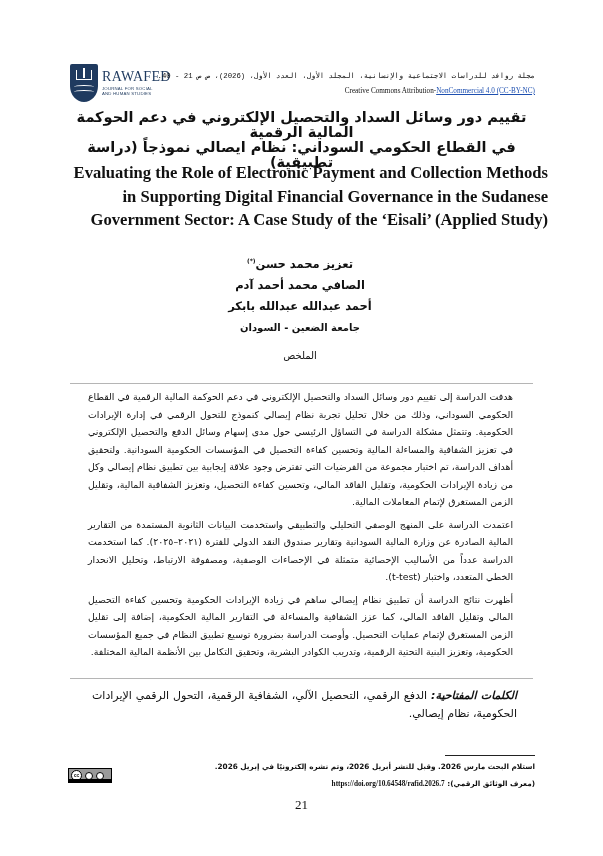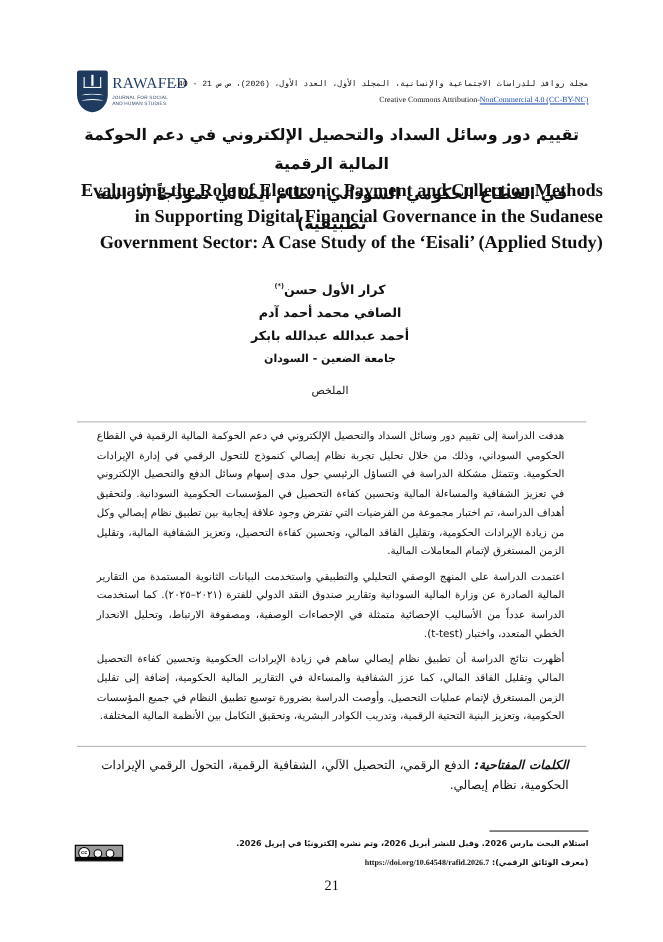--- a/index.html
+++ b/index.html
@@ -15,21 +15,21 @@
     .shield .w1 { top: 21px; } .shield .w2 { top: 26px; }
     .logo-text { margin-left: 4px; line-height: 1; }
     .logo-name { font-family: "Liberation Serif", serif; font-size: 14px; color: #1f3a5f; letter-spacing: 0.3px; }
     .logo-sub { font-family: "Liberation Sans", sans-serif; font-size: 4.3px; color: #1f3a5f; margin-top: 2px; letter-spacing: 0.2px; line-height: 1.2; }
 
     .journal-line { position: absolute; right: 68px; top: 71px; font-size: 7.3px; direction: rtl; text-align: right; white-space: nowrap; font-family: Liberation Mono, monospace; }
     .license-line { position: absolute; right: 68px; top: 87px; font-size: 7.2px; font-family: "Liberation Serif", serif; white-space: nowrap; }
     .license-line a { color: #1d4fb0; text-decoration: underline; }
 
     
-    .ar-title { position: absolute; left: 60px; width: 483px; top: 110px; text-align: center; direction: rtl; font-weight: bold; font-size: 14.5px; line-height: 27px; }
+    .ar-title { position: absolute; left: 60px; width: 483px; top: 110px; text-align: center; direction: rtl; font-weight: bold; font-size: 14.5px; line-height: 15px; }
     .en-title { position: absolute; left: 55px; width: 493px; top: 161px; text-align: right; font-family: "Liberation Serif", serif; font-weight: bold; font-size: 16.6px; line-height: 23.5px; }
 
     
     .authors { position: absolute; left: 150px; width: 300px; top: 250px; text-align: center; direction: rtl; }
     .author { font-weight: bold; font-size: 11.5px; line-height: 21px; }
     .author sup { font-size: 6px; }
     .affil { font-weight: bold; font-size: 10px; line-height: 21px; }
     .abstract-heading { position: absolute; left: 200px; width: 200px; top: 350px; text-align: center; font-weight: normal; font-size: 10px; direction: rtl; }
 
     .rule { position: absolute; left: 70px; width: 463px; height: 1px; background: #b5b5b5; }
@@ -83,21 +83,21 @@
     <div>تقييم دور وسائل السداد والتحصيل الإلكتروني في دعم الحوكمة المالية الرقمية</div>
     <div>في القطاع الحكومي السوداني: نظام ايصالي نموذجاً (دراسة تطبيقية)</div>
   </div>
   <div class="en-title">
     <div>Evaluating the Role of Electronic Payment and Collection Methods</div>
     <div>in Supporting Digital Financial Governance in the Sudanese</div>
     <div>Government Sector: A Case Study of the ‘Eisali’ (Applied Study)</div>
   </div>
 
   <div class="authors">
-    <div class="author"><span>كرار الأول حسن</span><sup>(*)</sup></div>
+    <div class="author"><span>تعزيز محمد حسن</span><sup>(*)</sup></div>
     <div class="author">الصافي محمد أحمد آدم</div>
     <div class="author">أحمد عبدالله عبدالله  بابكر</div>
     <div class="affil">جامعة الضعين - السودان</div>
   </div>
 
   <div class="abstract-heading">الملخص</div>
 
   <div class="rule top"></div>
 
   <div class="abstract">

